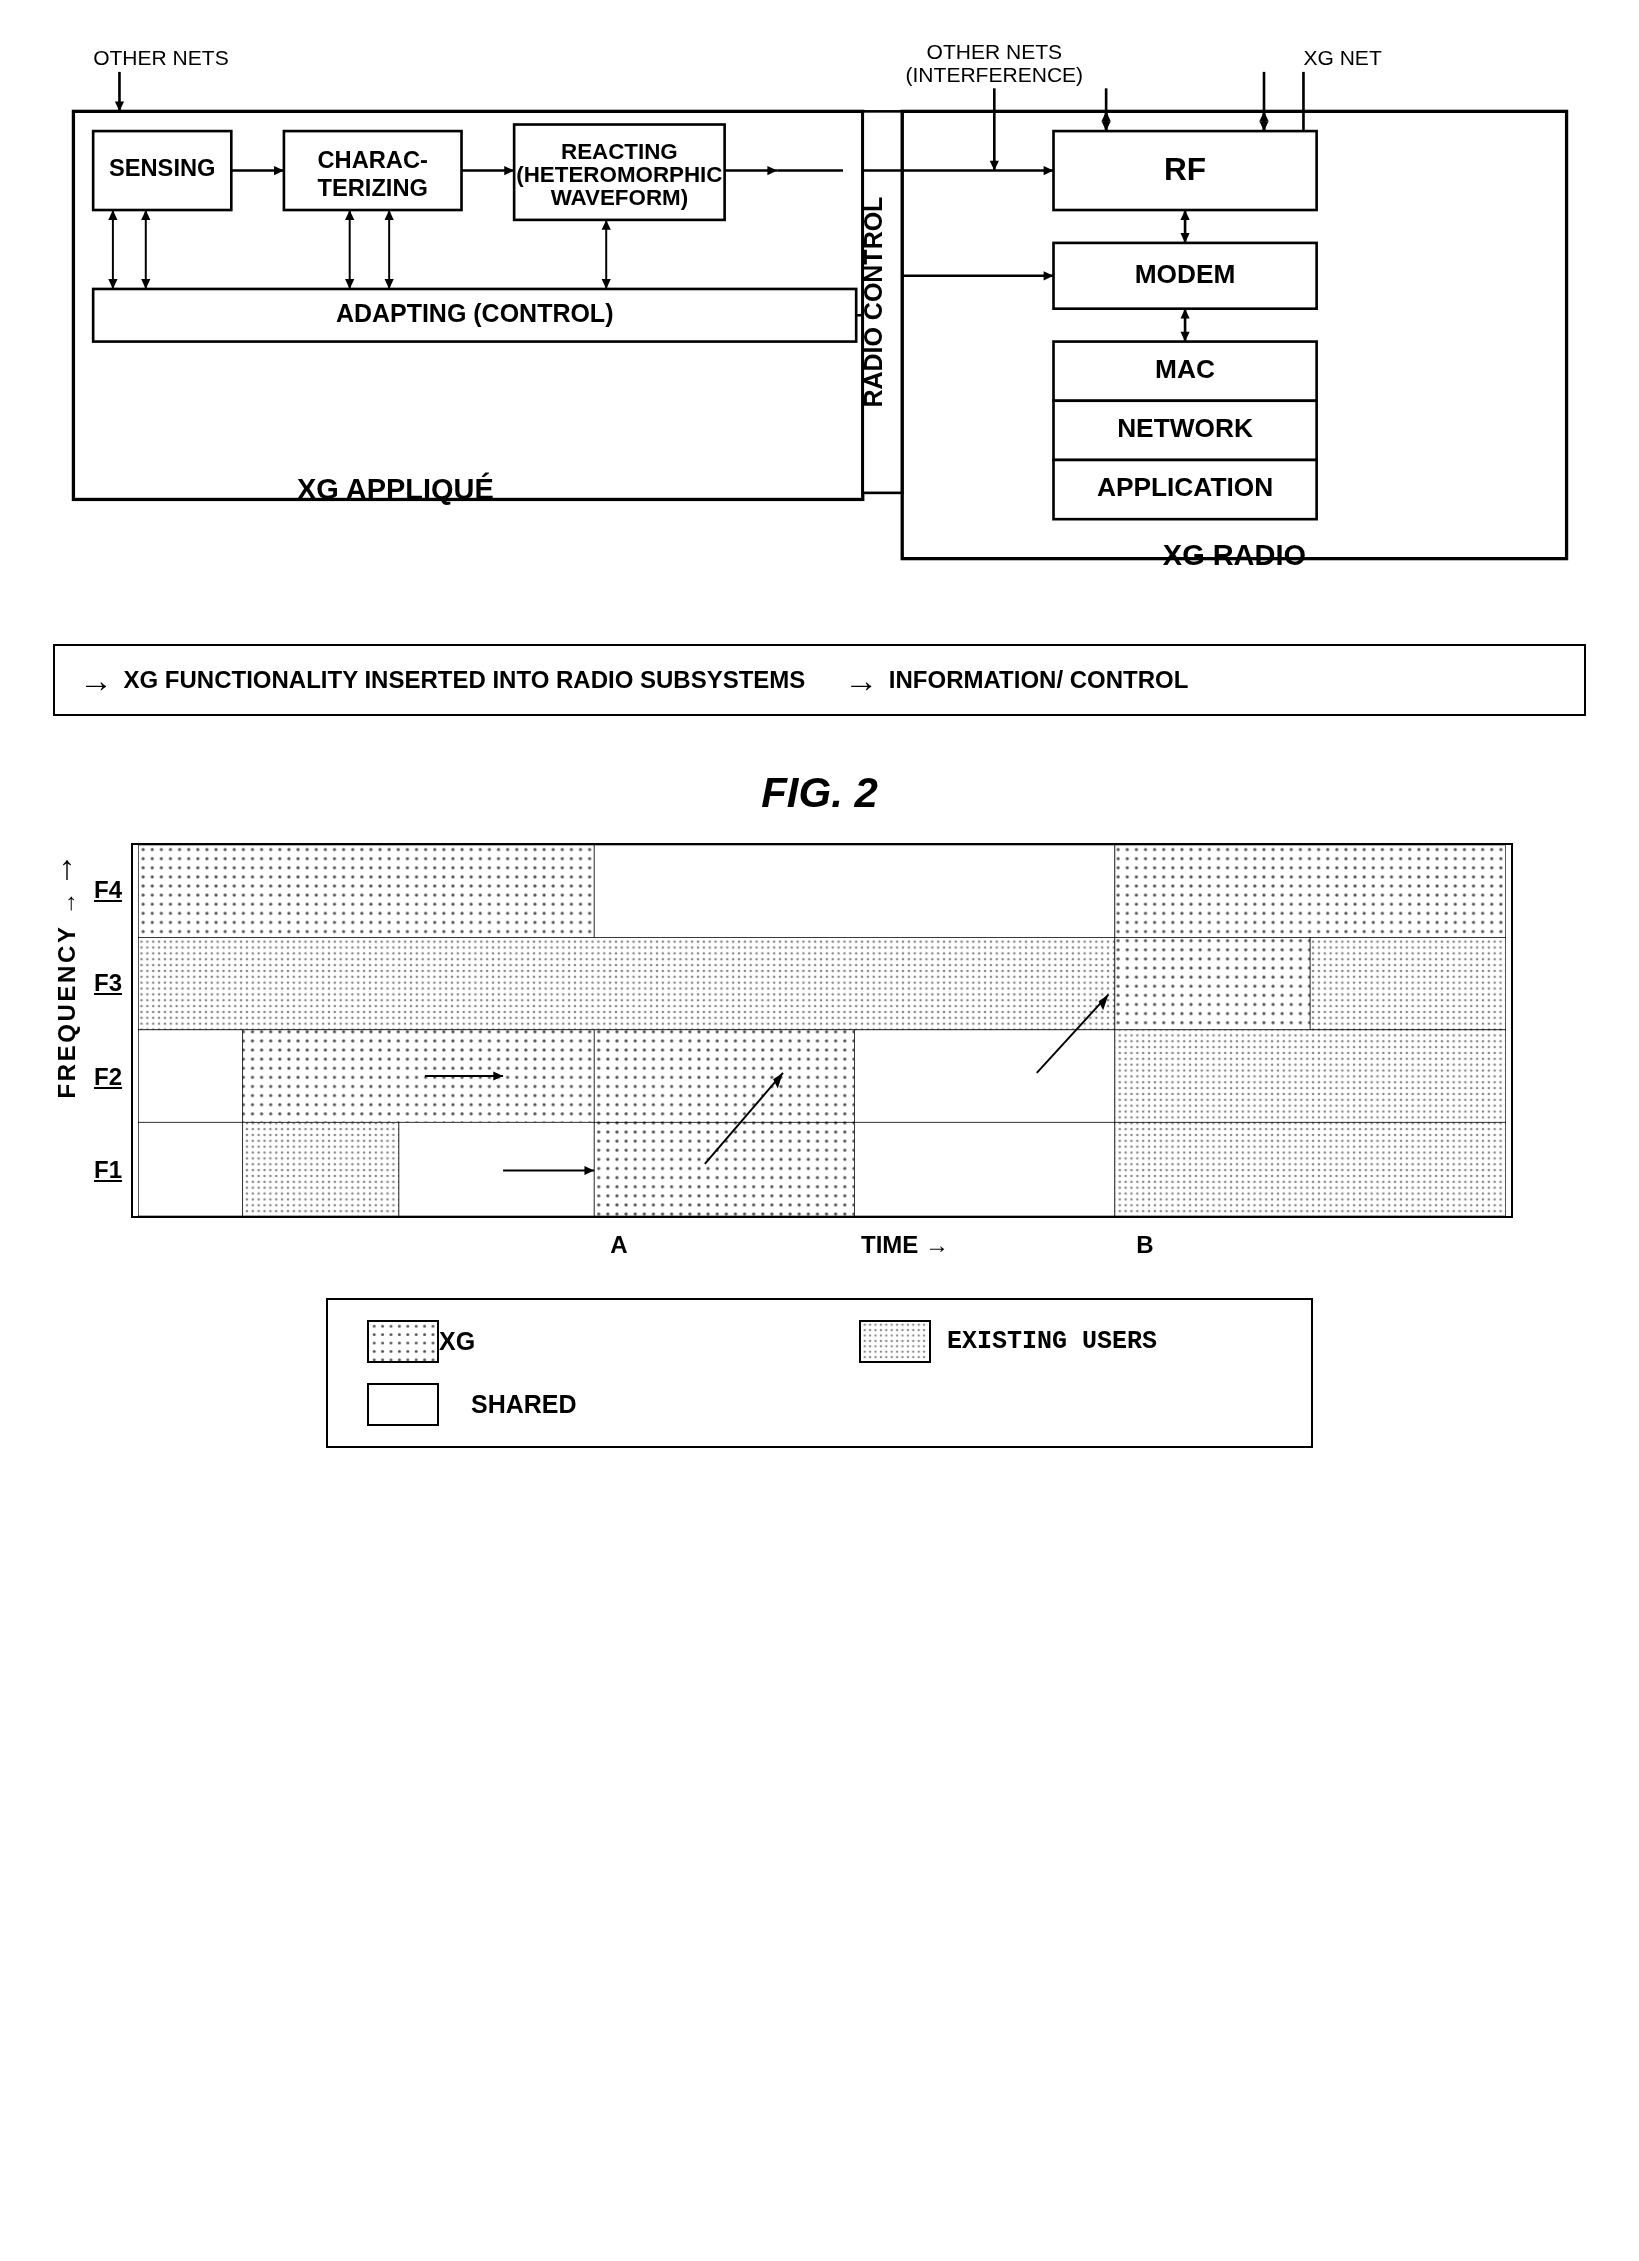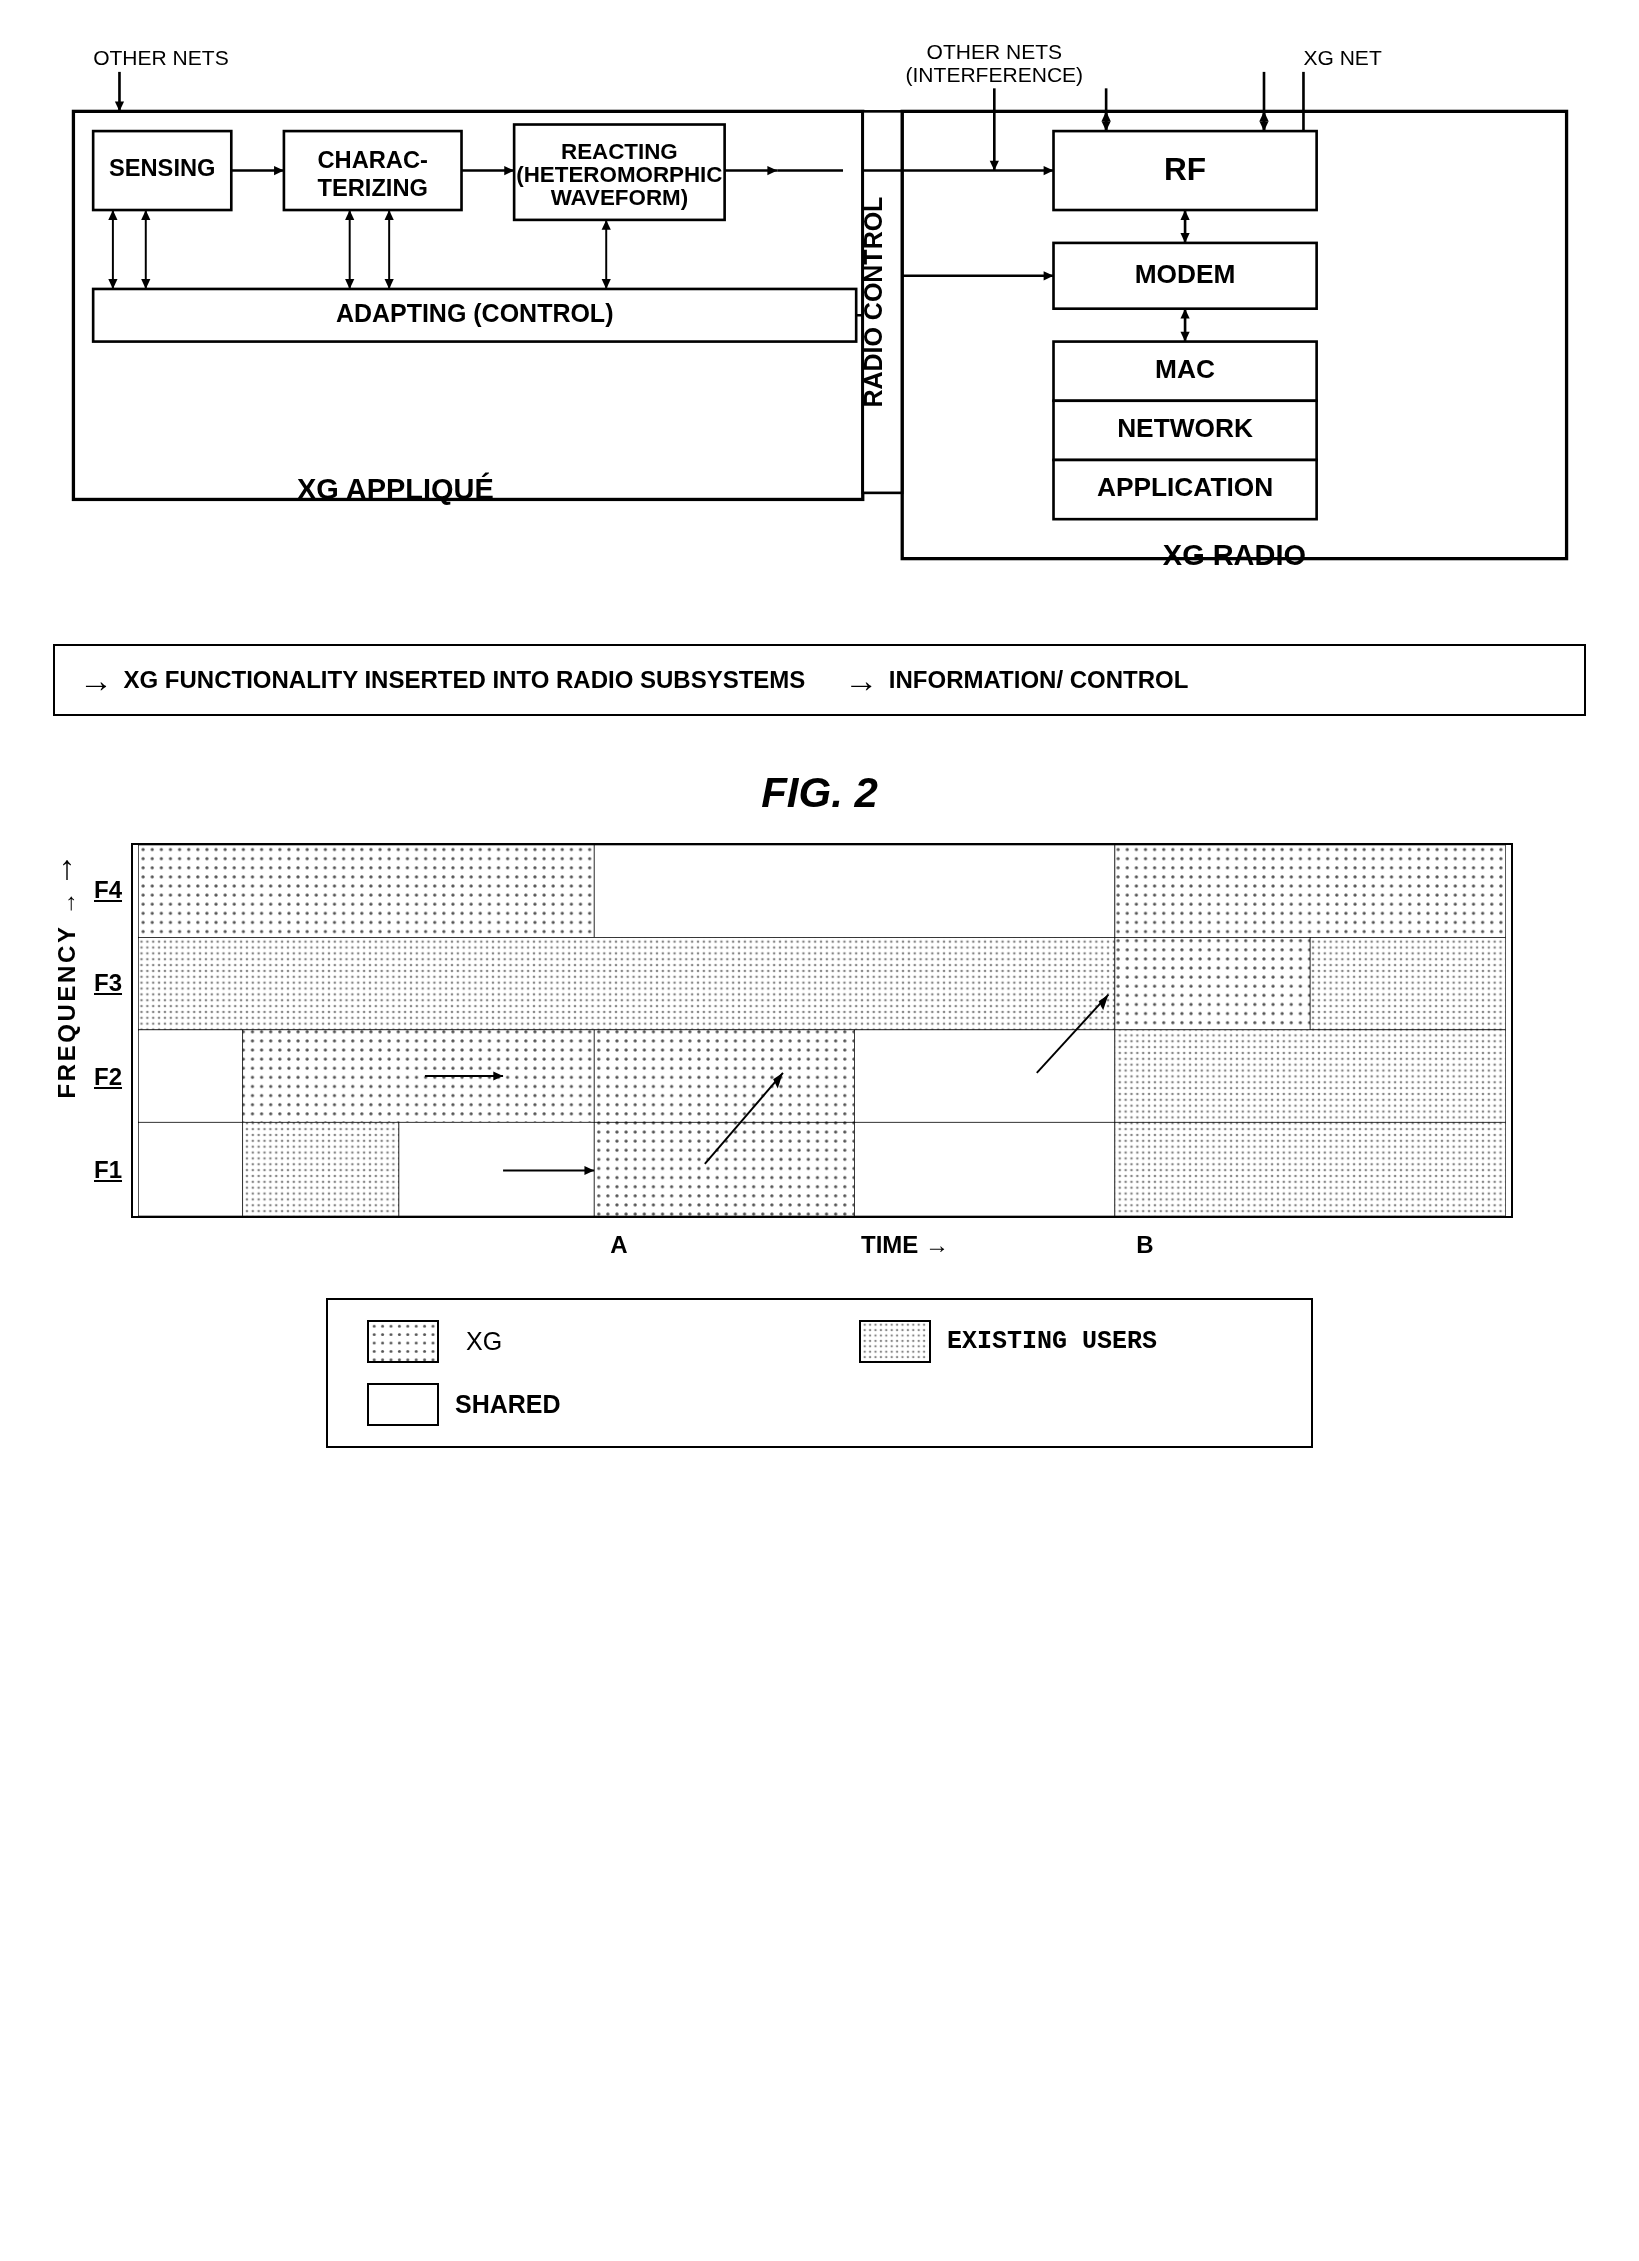--- a/index.html
+++ b/index.html
@@ -262,21 +262,21 @@
       
       <span style="position:absolute; left:747px; transform:translateX(-50%);">TIME →</span>
       
       <span style="position:absolute; left:987px; transform:translateX(-50%);">B</span>
       <span style="visibility:hidden;">placeholder</span>
     </div>
   </div>
 
   <div style="border:2.6px solid #000; padding:20px 39px; display:grid; grid-template-columns:1fr 1fr; gap:20px 79px; margin:39px auto 0 auto; width:987px;">
 
-    <div style="display:flex; align-items:center; gap:27px; font-size:25px; font-weight:normal;">
+    <div style="display:flex; align-items:center; gap:0; font-size:25px; font-weight:bold;">
       <svg width="72" height="43" style="border:2px solid #000; flex-shrink:0;" viewBox="0 0 110 65">
         <defs>
           <pattern id="leg-xg" x="0" y="0" width="14" height="14" patternUnits="userSpaceOnUse">
             <rect width="14" height="14" fill="white"></rect>
             <circle cx="7" cy="7" r="2.5" fill="#555"></circle>
           </pattern>
         </defs>
         <rect width="110" height="65" fill="url(#leg-xg)"></rect>
       </svg>
       <span>XG</span>
@@ -288,21 +288,21 @@
           <pattern id="leg-existing" x="0" y="0" width="9" height="9" patternUnits="userSpaceOnUse">
             <rect width="9" height="9" fill="white"></rect>
             <circle cx="4.5" cy="4.5" r="2" fill="#888"></circle>
           </pattern>
         </defs>
         <rect width="110" height="65" fill="url(#leg-existing)"></rect>
       </svg>
       <span>EXISTING USERS</span>
     </div>
 
-    <div style="display:flex; align-items:center; gap:16px; font-size:25px; font-weight:bold;">
+    <div style="display:flex; align-items:center; gap:32px; font-size:25px; font-weight:bold;">
       <svg width="72" height="43" style="border:2px solid #000; flex-shrink:0;" viewBox="0 0 110 65">
         <rect width="110" height="65" fill="white"></rect>
       </svg>
       <span>SHARED</span>
     </div>
 
 
   </div>
 
 </div>

